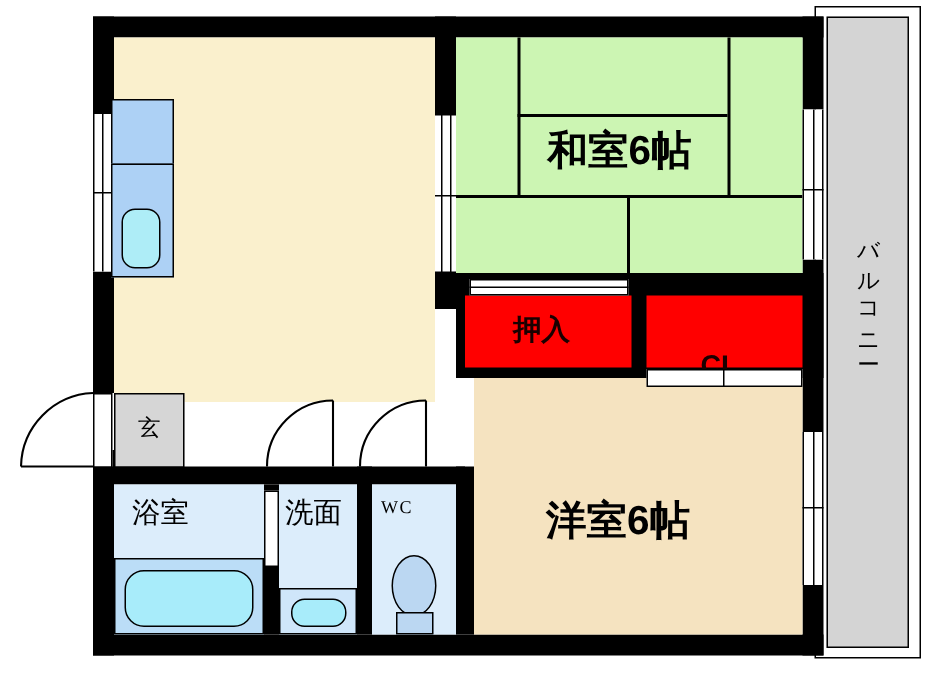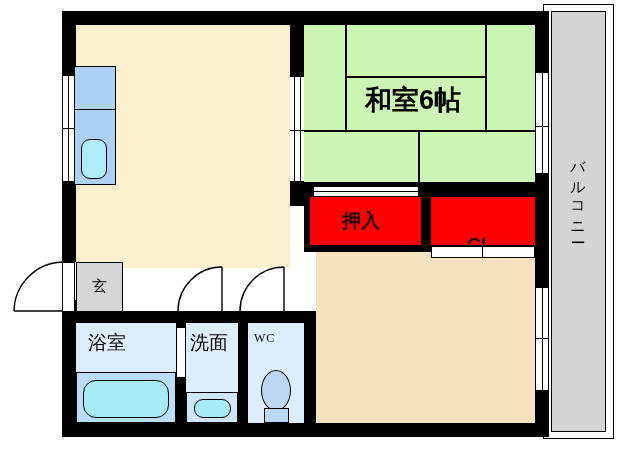--- a/index.html
+++ b/index.html
@@ -135,20 +135,21 @@
   <div class="abs wall" style="left:238px;top:311px;width:10px;height:112px;"></div>
 
   <div class="abs room-wet" style="left:248px;top:323px;width:56px;height:100px;"></div>
   <div class="label lbl-wc" style="left:254px;top:332px;">WC</div>
   <div class="abs toilet-bowl" style="left:261px;top:370px;width:30px;height:41px;"></div>
   <div class="abs toilet-tank" style="left:264px;top:408px;width:25px;height:15px;"></div>
 
   <div class="abs wall" style="left:304px;top:311px;width:12px;height:112px;"></div>
 
   <div class="abs room-youshitsu" style="left:316px;top:252px;width:219px;height:171px;"></div>
+  <div class="label lbl-room" style="left:364px;top:334px;">洋室6帖</div>
 
   <div class="abs win" style="left:535px;top:288px;width:14px;height:102px;background:#fff;border-left:1.2px solid #000;border-right:1.2px solid #000;"></div>
   <div class="abs win-line" style="left:542px;top:288px;width:1.4px;height:102px;"></div>
   <div class="abs win-line" style="left:535px;top:338px;width:14px;height:1.4px;"></div>
 
   <div class="abs wall" style="left:304px;top:182px;width:245px;height:70px;"></div>
 
   <div class="abs room-closet" style="left:310px;top:197px;width:111px;height:48px;"></div>
   <div class="label lbl-closet" style="left:342px;top:211px;text-align:right;">押入</div>
 

